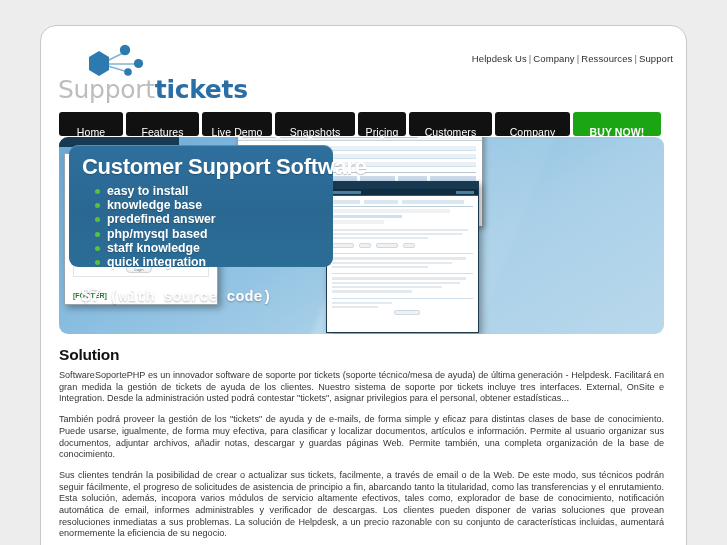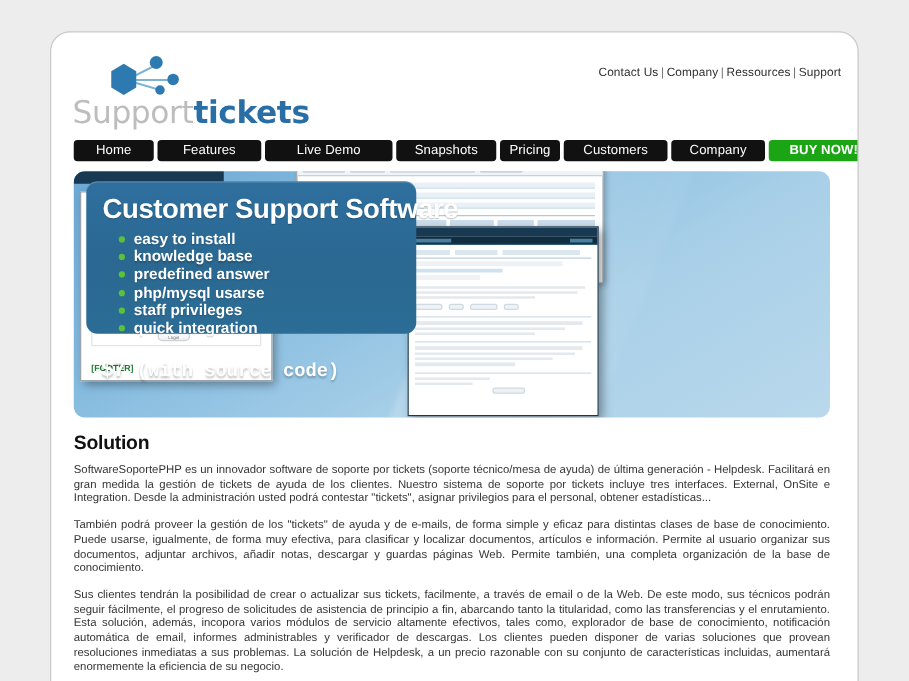--- a/index.html
+++ b/index.html
@@ -55,30 +55,30 @@
     left: 18px; top: 86px;
     display: flex;
     gap: 3px;
   }
   .nav-item {
     background: #111111;
     color: #ffffff;
     font-size: 10.5px;
     height: 17px;
     line-height: 17px;
-    padding: 0 0;
+    padding: 12px 0;
     text-align: center;
     border-radius: 3px;
     cursor: pointer;
     white-space: nowrap;
     letter-spacing: .1px;
   }
   .nav-item.n0 { width: 64px; }
-  .nav-item.n1 { width: 83px; }
-  .nav-item.n2 { width: 102px; }
+  .nav-item.n1 { width: 73px; }
+  .nav-item.n2 { width: 70px; }
   .nav-item.n3 { width: 80px; }
   .nav-item.n4 { width: 48px; }
   .nav-item.n5 { width: 83px; }
   .nav-item.n6 { width: 75px; }
   .nav-item.buy {
     background: #1ba515; font-weight: bold; width: 88px;
     color: #ffffff;
   }
 
   
@@ -247,21 +247,21 @@
     font-size: 9.1px; line-height: 11.7px; color: #353535;
     text-align: justify; margin-bottom: 9px;
   }
 </style>
 </head>
 <body>
 
 <div class="page-wrap">
 
   <div class="top-links">
-    <a href="#">Contact Us</a><span class="sep">|</span><a href="#">Company</a><span class="sep">|</span><a href="#">Ressources</a><span class="sep">|</span><a href="#">Support</a>
+    <a href="#">Helpdesk Us</a><span class="sep">|</span><a href="#">Company</a><span class="sep">|</span><a href="#">Ressources</a><span class="sep">|</span><a href="#">Support</a>
   </div>
 
   <div class="logo">
     <svg class="logo-mark" viewBox="0 0 78 40">
       <g fill="#ffffff">
         <circle cx="18" cy="22" r="17"></circle>
         <circle cx="44" cy="8" r="10"></circle>
         <circle cx="58" cy="22" r="9"></circle>
         <circle cx="47" cy="30" r="8"></circle>
         <circle cx="36" cy="20" r="7"></circle>
@@ -405,22 +405,22 @@
       </div>
       <div class="lg-footer">[FOOTER]</div>
     </div>
 
     <div class="hero-card">
       <div class="hero-title">Customer Support Software</div>
       <ul class="hero-list">
         <li>easy to install</li>
         <li>knowledge base</li>
         <li>predefined answer</li>
-        <li>php/mysql usarse</li>
-        <li>staff privileges</li>
+        <li>php/mysql based</li>
+        <li>staff knowledge</li>
         <li>quick integration</li>
       </ul>
     </div>
 
     <div class="hero-price"><span>$7</span><span class="small"> (with source code)</span></div>
   </div>
 
   <div class="content">
     <h2 class="sec">Solution</h2>
     <p class="body">SoftwareSoportePHP es un innovador software de soporte por tickets (soporte técnico/mesa de ayuda) de última generación - Helpdesk. Facilitará en gran medida la gestión de tickets de ayuda de los clientes. Nuestro sistema de soporte por tickets incluye tres interfaces. External, OnSite e Integration. Desde la administración usted podrá contestar "tickets", asignar privilegios para el personal, obtener estadísticas...</p>

